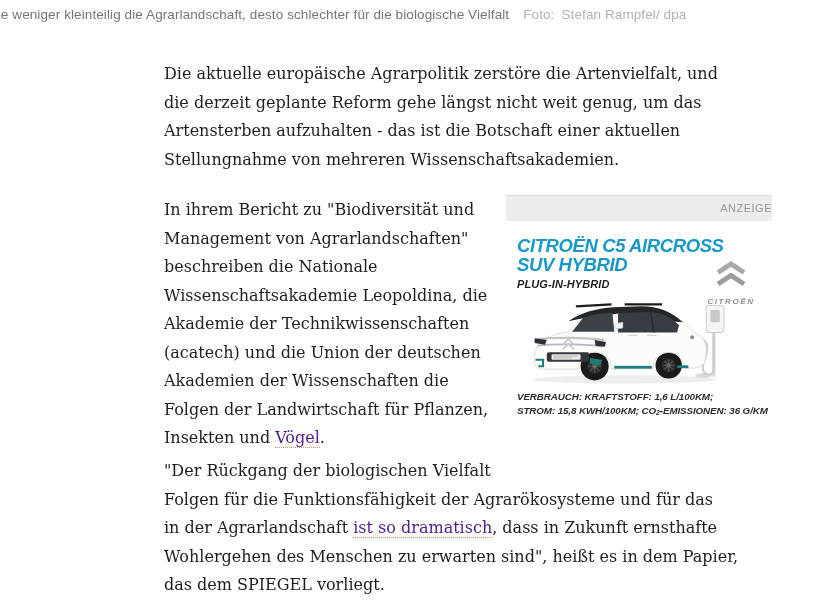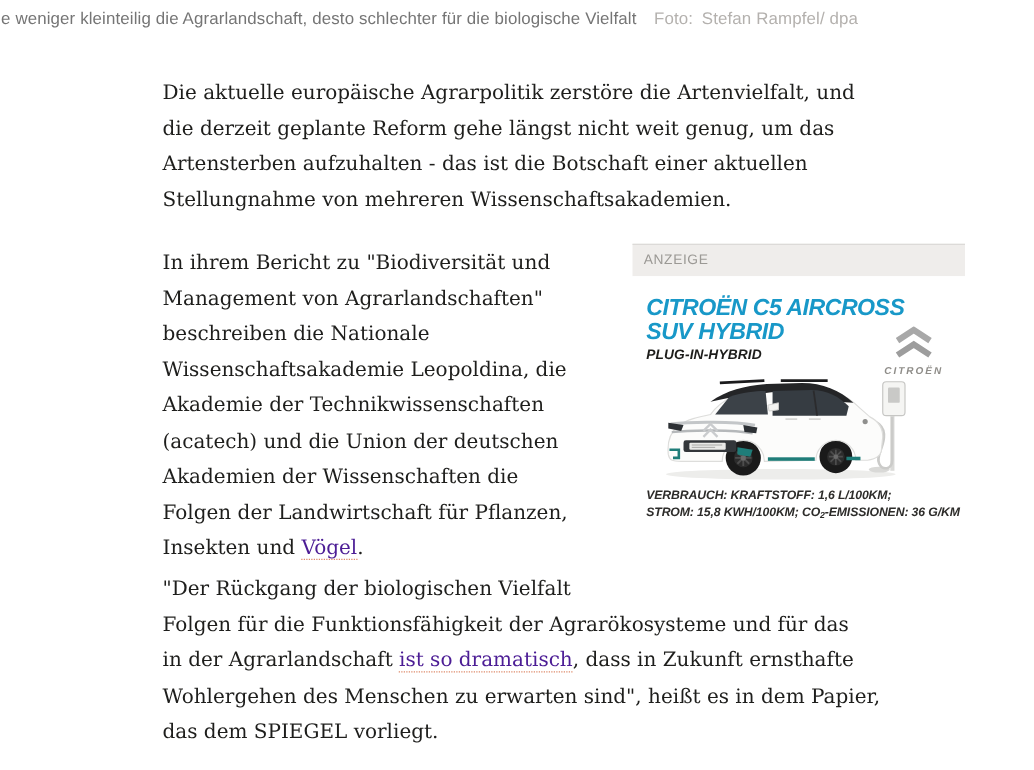--- a/index.html
+++ b/index.html
@@ -23,21 +23,21 @@
     letter-spacing: 0.1px;
   }
   #caption .credit {
     color: #b4b1ae;
     margin-left: 14px;
   }
   #caption .credit-name { margin-left: 7px; }
   
   .para {
     position: absolute;
-    left: 130px;
+    left: 164px;
     font-family: "DejaVu Serif", "Liberation Serif", serif;
     font-size: 16px;
     line-height: 28.5px;
     color: #1e1e1c;
     white-space: nowrap;
   }
   #para1 { top: 60px; }
   #para2 { top: 196px; }
   #para3 { top: 457px; }
   .article-link {
@@ -55,20 +55,21 @@
   }
   #ad-label-bar {
     height: 26px;
     background: #efedeb;
     border-top: 1px solid #dcdad8;
     line-height: 25px;
     padding-left: 9px;
     font-size: 11px;
     letter-spacing: 0.5px;
     color: #9b9995;
+    text-align: right;
   }
   #ad-creative {
     position: relative;
     background: #ffffff;
     padding: 15px 0 8px 0;
     cursor: pointer;
     font-style: italic;
   }
   .ad-headline {
     padding-left: 11px;
@@ -89,21 +90,21 @@
   }
   #ad-logo {
     position: absolute;
     top: 40px;
     right: 15px;
     width: 52px;
     text-align: center;
   }
   #ad-logo .brand-name {
     display: block;
-    margin-top: 0;
+    margin-top: 6px;
     font-size: 8px;
     font-weight: bold;
     letter-spacing: 1.6px;
     color: #8f8d89;
   }
   #car-illustration {
     margin: 6px 0 0 14px;
     width: 228px;
     height: 90px;
     display: block;

